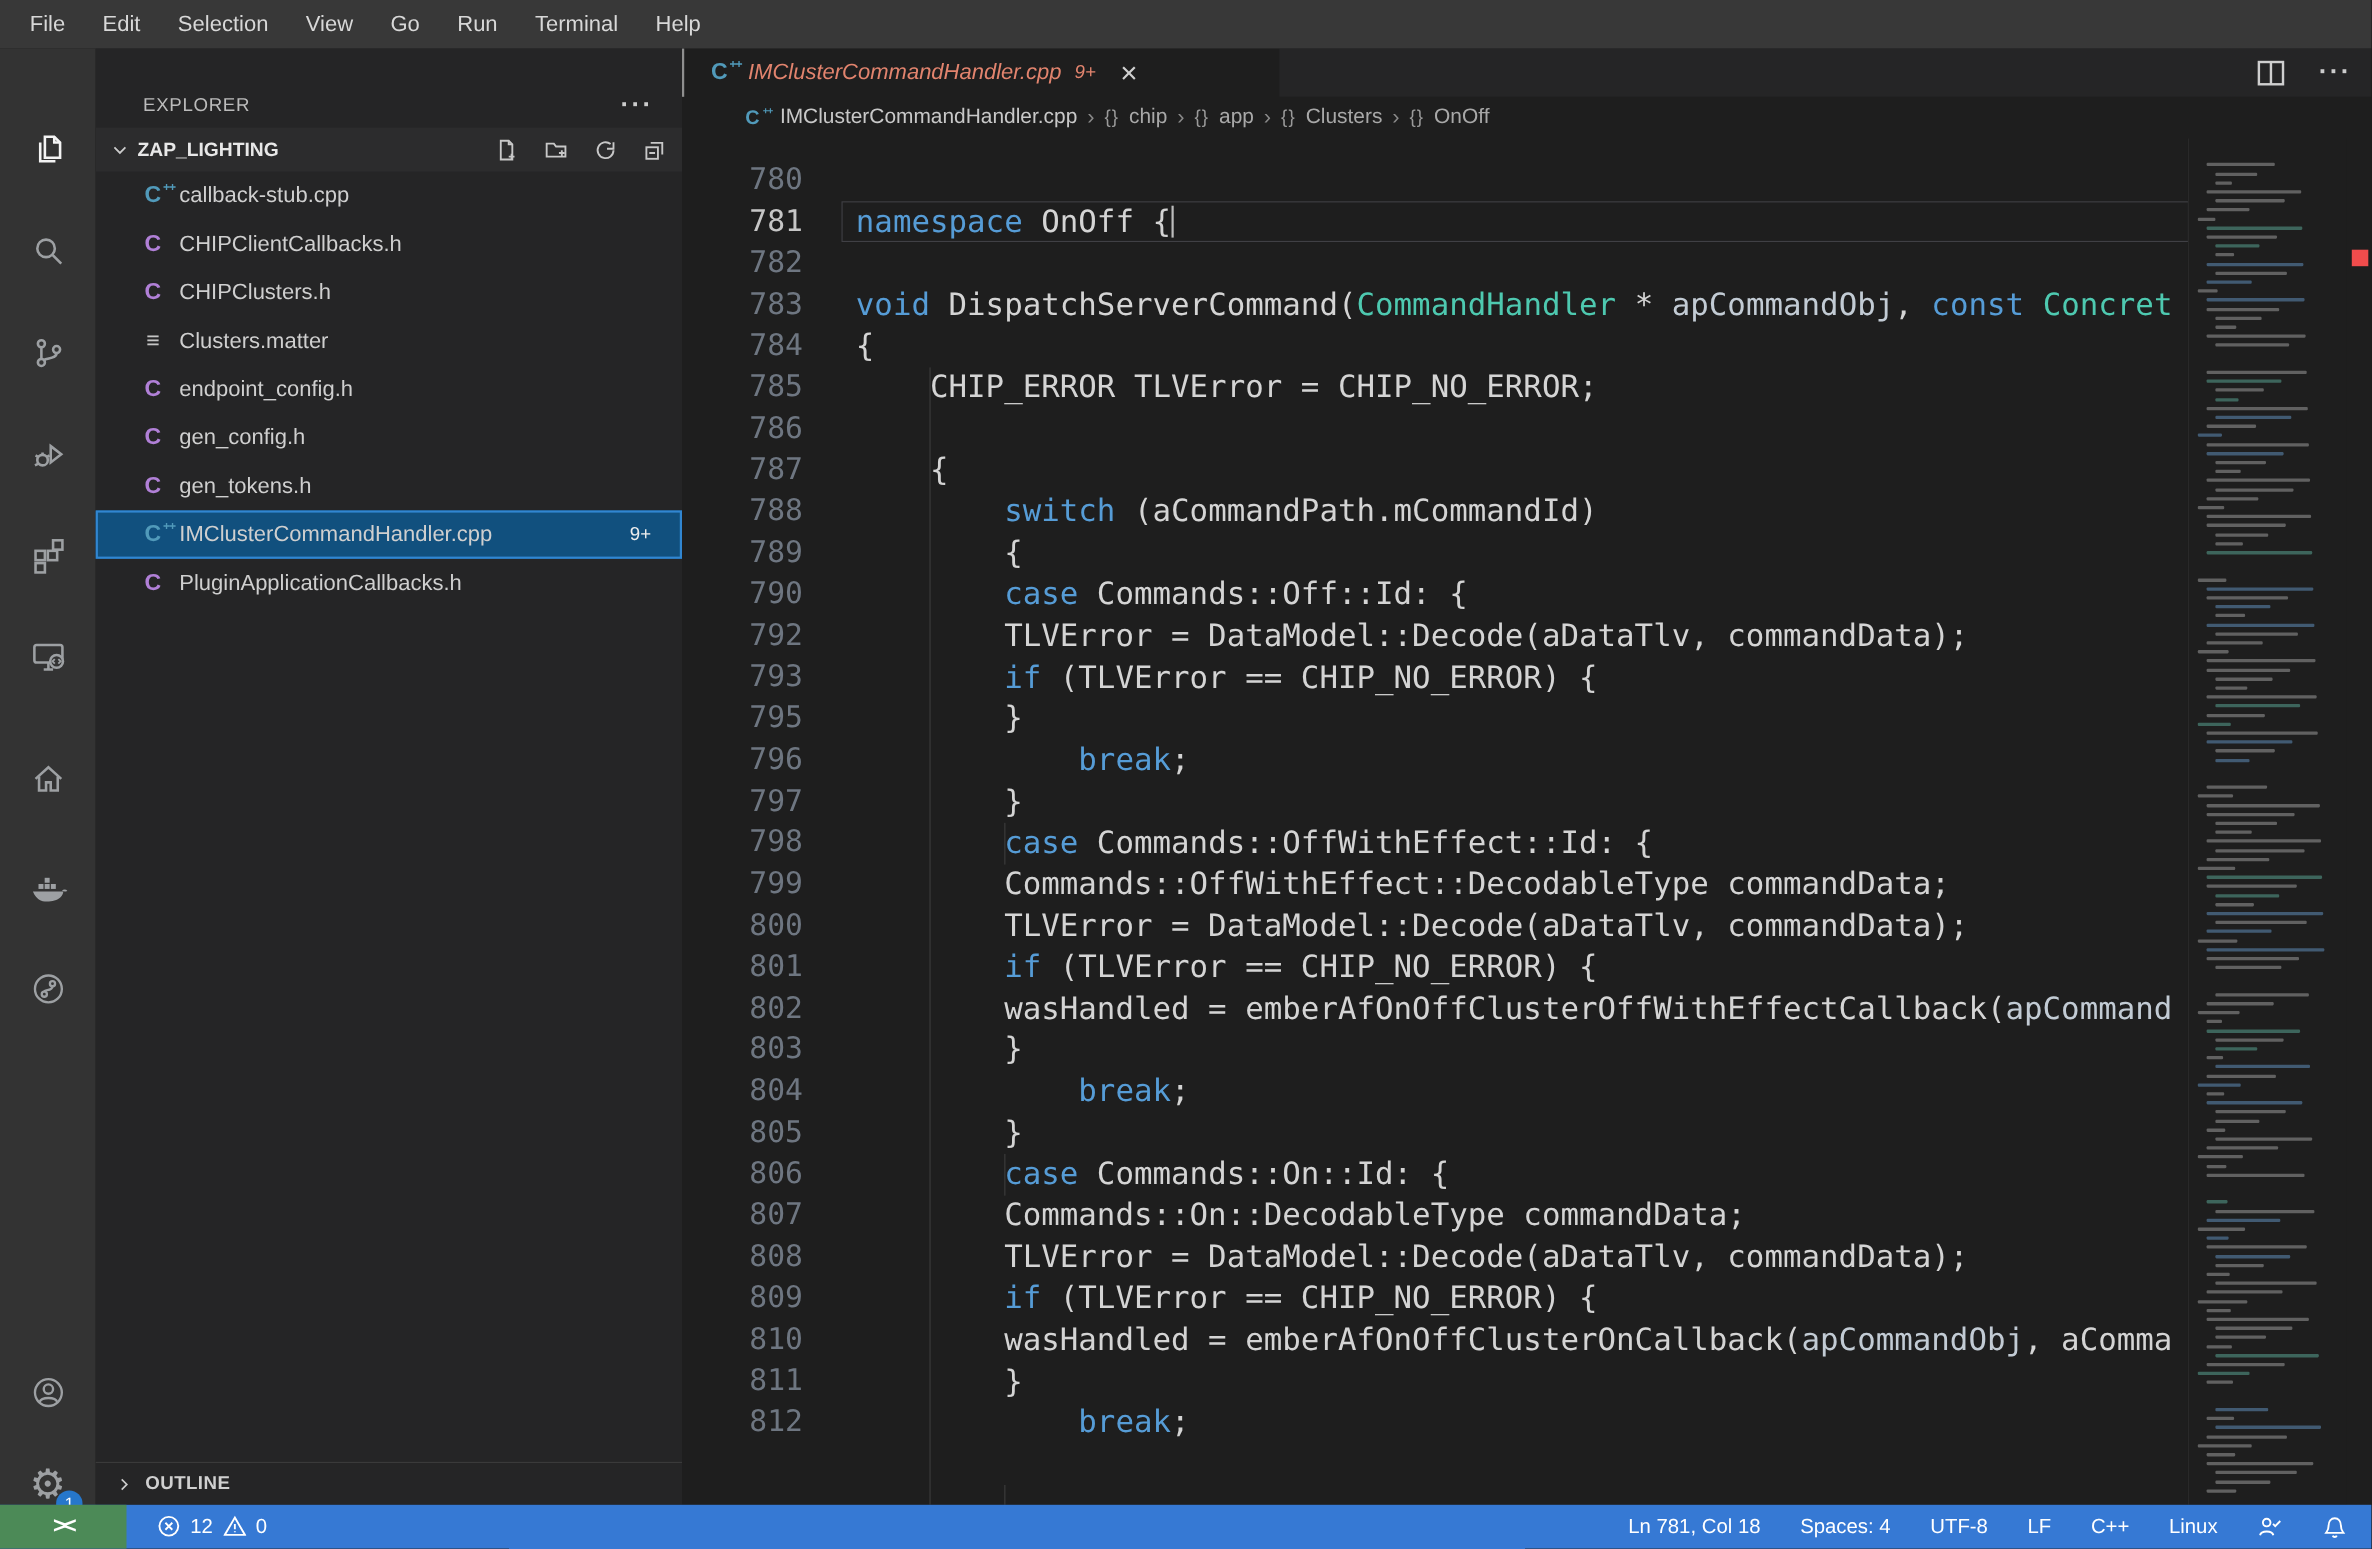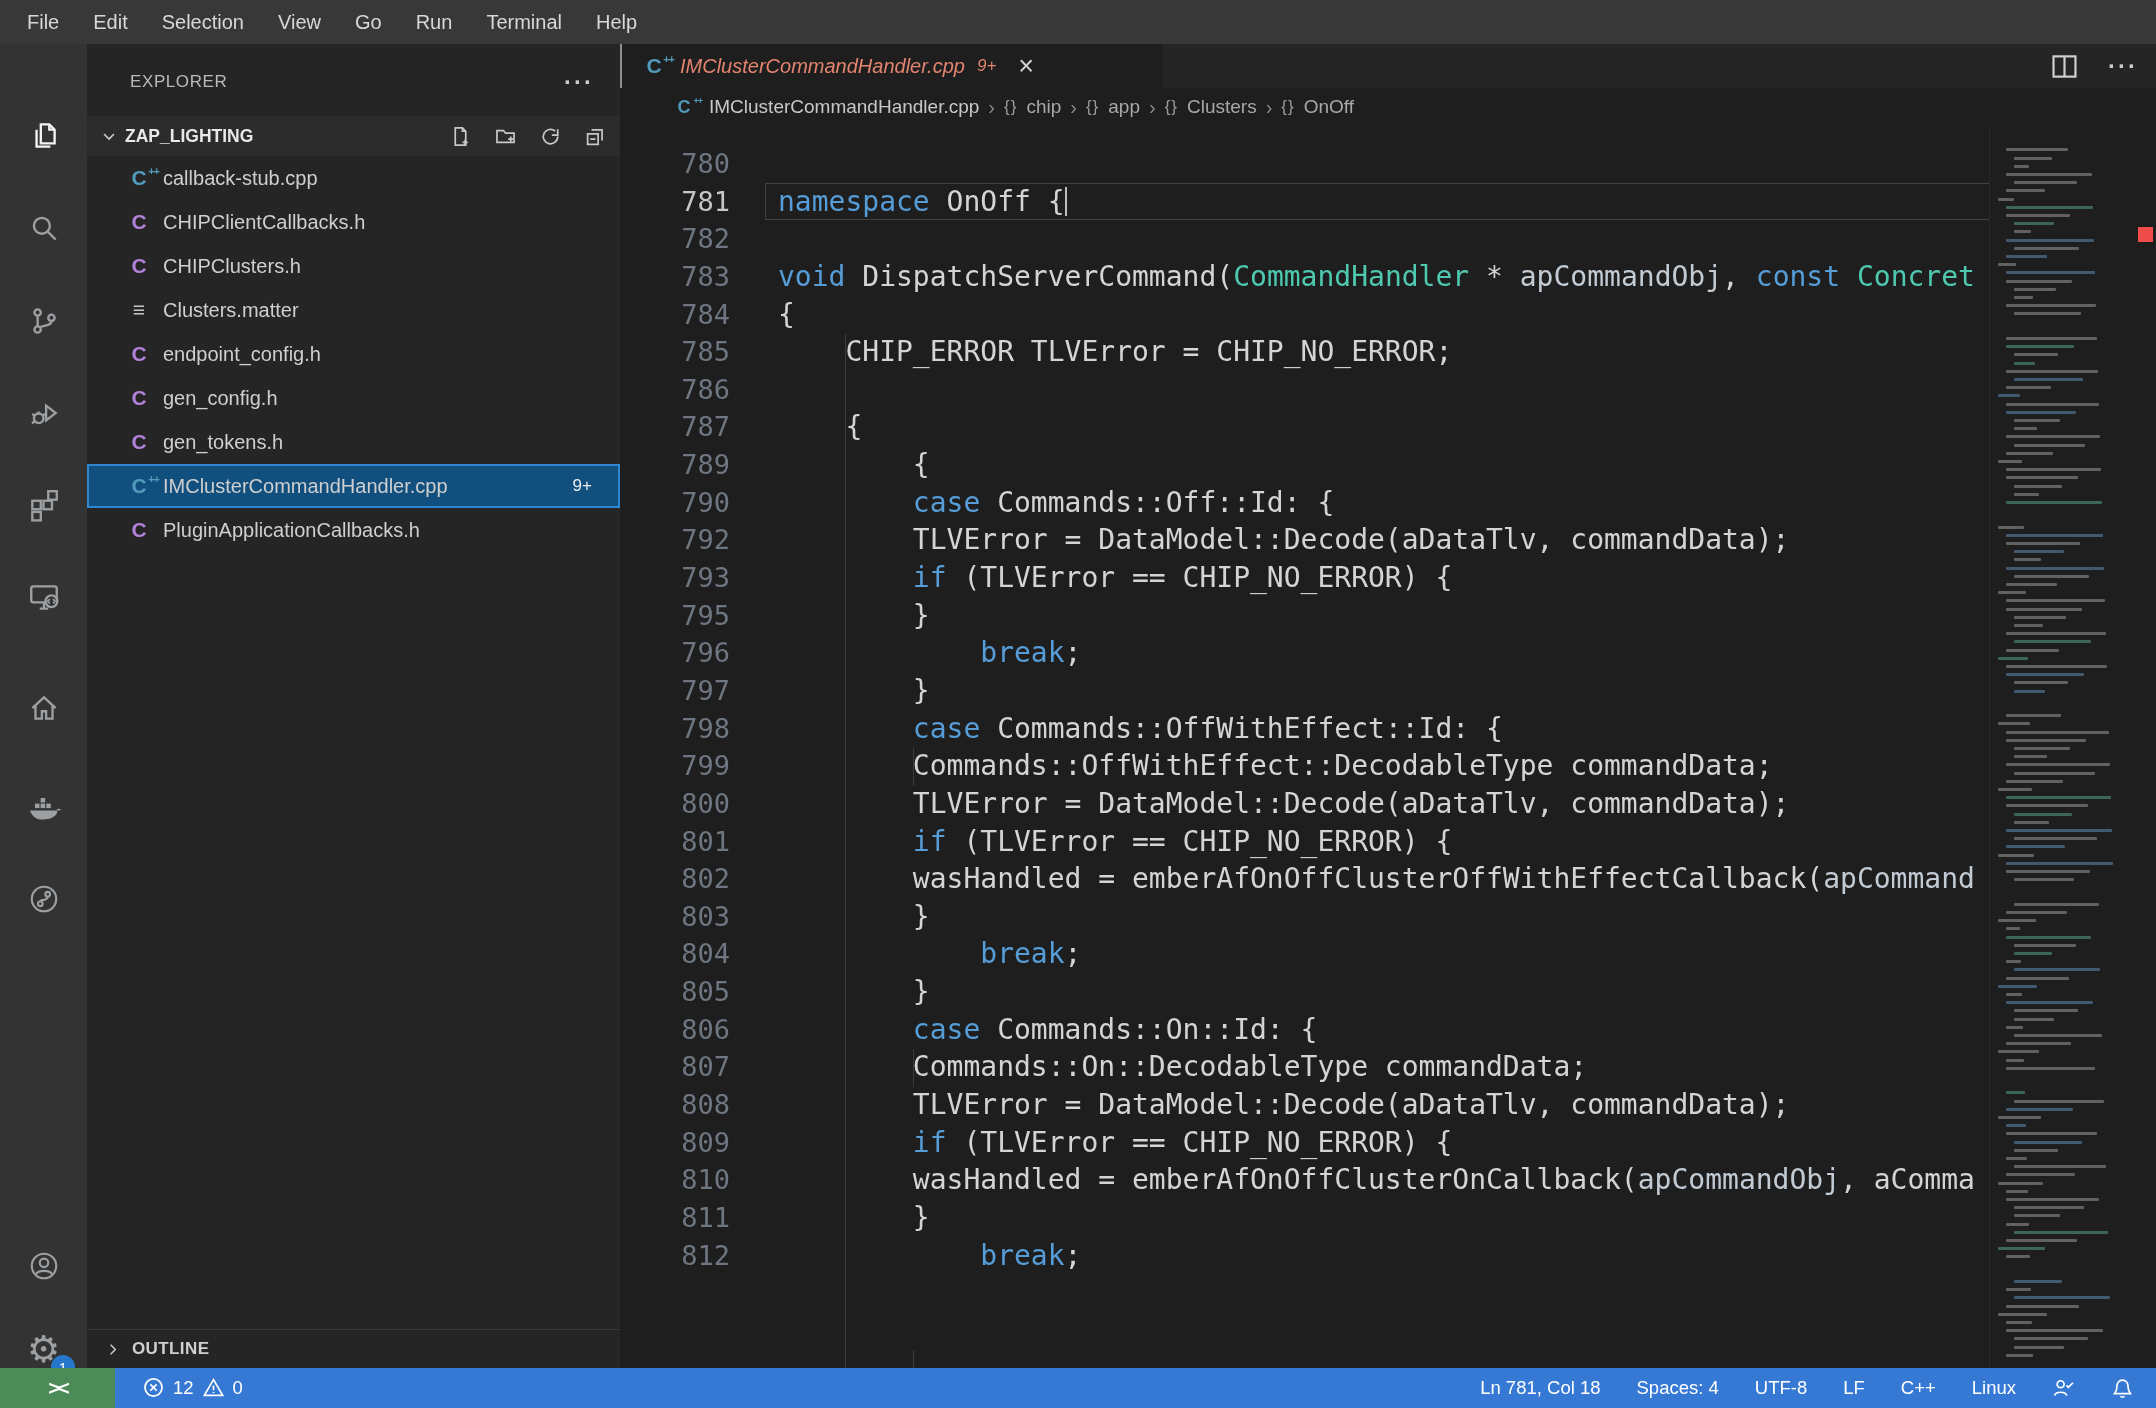--- a/index.html
+++ b/index.html
@@ -16,21 +16,21 @@
   
   .activitybar{position:absolute;left:0;top:44px;width:87px;bottom:40px;background:var(--activity_bg)}
   .act-item{position:absolute;left:0;width:87px;height:72px;display:flex;align-items:center;justify-content:center;color:#9da0a3}
   .act-item.active{color:#f4f4f4}
   .act-badge{position:absolute;right:12px;bottom:6px;width:24px;height:24px;border-radius:50%;
              background:var(--badge_bg);color:#fff;font-size:15px;display:flex;align-items:center;justify-content:center}
   .gear-glyph{font-size:37px;line-height:1;font-family:"DejaVu Sans",sans-serif}
 
   
   .sidebar{position:absolute;left:87px;top:44px;width:533px;bottom:40px;background:var(--sidebar_bg)}
-  .exp-header{position:absolute;top:2px;left:0;right:0;height:72px;display:flex;align-items:center;
+  .exp-header{position:absolute;top:16px;left:0;right:0;height:72px;display:flex;align-items:center;
               padding:0 26px 0 43px;box-sizing:border-box}
   .exp-title{color:#bbbbbb;font-size:17px;letter-spacing:.6px}
   .more-dots{margin-left:auto;color:#cccccc;font-size:24px;font-weight:bold;letter-spacing:2px;cursor:pointer}
   .section-header{position:absolute;top:72px;left:0;right:0;height:40px;background:#2c2c2d;
                   display:flex;align-items:center;padding:0 14px;box-sizing:border-box;color:#e8e8e8}
   .section-title{font-size:17.5px;font-weight:bold;margin-left:8px}
   .section-actions{margin-left:auto;display:flex;gap:24px;align-items:center;color:#c8c8c8}
   .file-list{position:absolute;top:112px;left:0;right:0}
   .file-row{height:44px;display:flex;align-items:center;padding-left:36px;box-sizing:border-box;
             color:#cfcfcf;font-size:20px;cursor:pointer;position:relative}
@@ -311,20 +311,21 @@
     <div class="iguide" style="left:293px;top:1224px;height:38px"></div>
     <div class="code-rows">
         <div class="code-row"><span class="ln">780</span><span class="src"></span></div>
         <div class="code-row active"><div class="curline"></div><div class="cursor"></div><span class="ln">781</span><span class="src"><span class="tk-kw">namespace</span><span class="tk-pl"> OnOff {</span></span></div>
         <div class="code-row"><span class="ln">782</span><span class="src"></span></div>
         <div class="code-row"><span class="ln">783</span><span class="src"><span class="tk-kw">void</span><span class="tk-pl"> DispatchServerCommand(</span><span class="tk-ty">CommandHandler</span><span class="tk-pl"> * </span><span class="tk-pa">apCommandObj</span><span class="tk-pl">, </span><span class="tk-kw">const</span><span class="tk-pl"> </span><span class="tk-ty">Concret</span></span></div>
         <div class="code-row"><span class="ln">784</span><span class="src"><span class="tk-pl">{</span></span></div>
         <div class="code-row"><span class="ln">785</span><span class="src"><span class="tk-pl">    CHIP_ERROR TLVError = CHIP_NO_ERROR;</span></span></div>
         <div class="code-row"><span class="ln">786</span></div>
         <div class="code-row"><span class="ln">787</span><span class="src"><span class="tk-pl">    {</span></span></div>
+        <div class="code-row"><span class="ln">788</span><span class="src"><span class="tk-pl">        </span><span class="tk-kw">switch</span><span class="tk-pl"> (aCommandPath.mCommandId)</span></span></div>
         <div class="code-row"><span class="ln">789</span><span class="src"><span class="tk-pl">        {</span></span></div>
         <div class="code-row"><span class="ln">790</span><span class="src"><span class="tk-pl">        </span><span class="tk-kw">case</span><span class="tk-pl"> Commands::Off::Id: {</span></span></div>
         <div class="code-row"><span class="ln">792</span><span class="src"><span class="tk-pl">        TLVError = DataModel::Decode(aDataTlv, commandData);</span></span></div>
         <div class="code-row"><span class="ln">793</span><span class="src"><span class="tk-pl">        </span><span class="tk-kw">if</span><span class="tk-pl"> (TLVError == CHIP_NO_ERROR) {</span></span></div>
         <div class="code-row"><span class="ln">795</span><span class="src"><span class="tk-pl">        }</span></span></div>
         <div class="code-row"><span class="ln">796</span><span class="src"><span class="tk-pl">            </span><span class="tk-kw">break</span><span class="tk-pl">;</span></span></div>
         <div class="code-row"><span class="ln">797</span><span class="src"><span class="tk-pl">        }</span></span></div>
         <div class="code-row"><span class="ln">798</span><span class="src"><span class="tk-pl">        </span><span class="tk-kw">case</span><span class="tk-pl"> Commands::OffWithEffect::Id: {</span></span></div>
         <div class="code-row"><span class="ln">799</span><span class="src"><span class="tk-pl">        Commands::OffWithEffect::DecodableType commandData;</span></span></div>
         <div class="code-row"><span class="ln">800</span><span class="src"><span class="tk-pl">        TLVError = DataModel::Decode(aDataTlv, commandData);</span></span></div>

